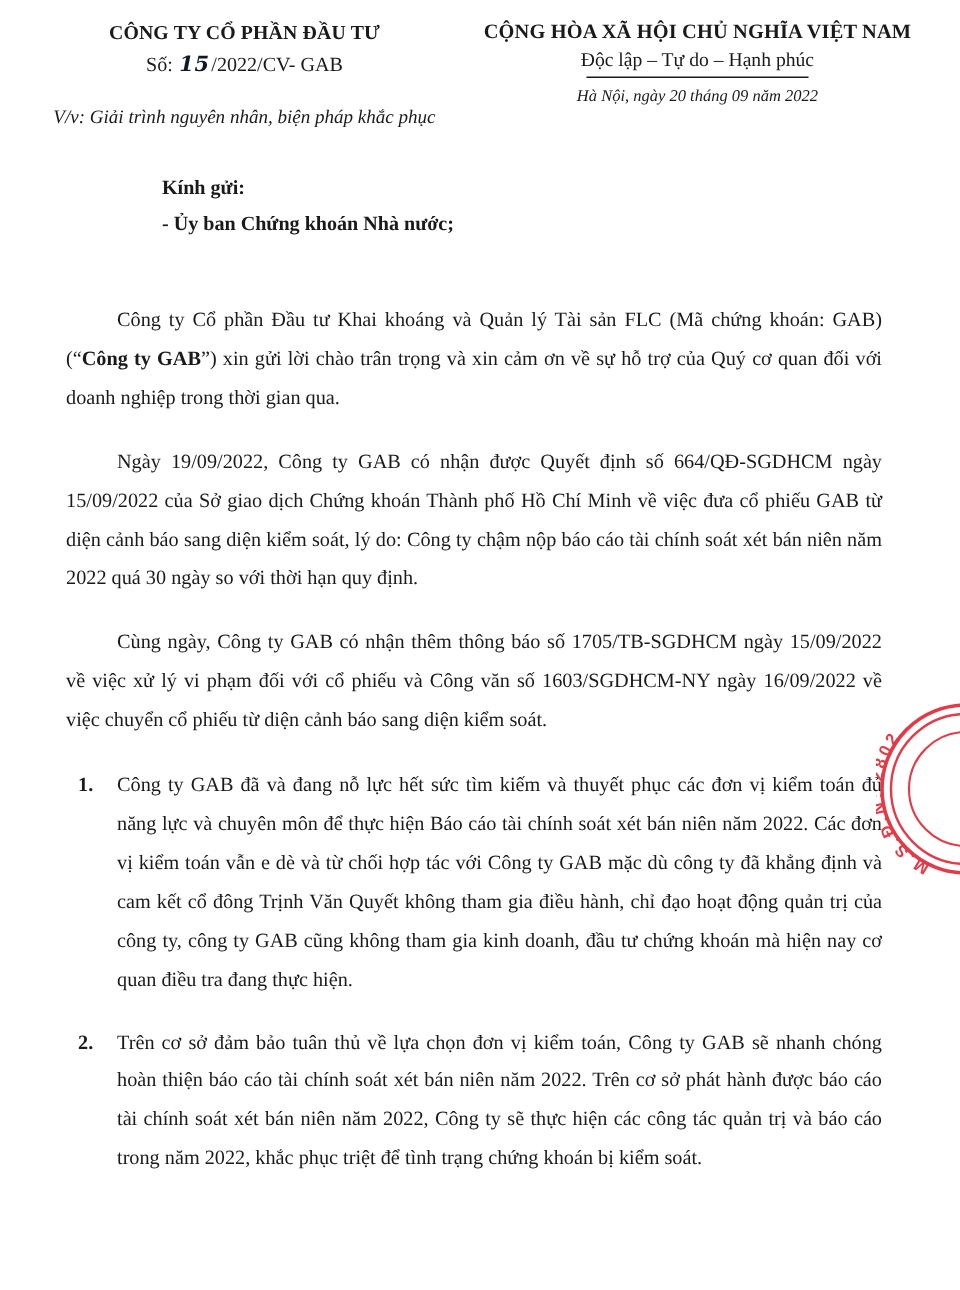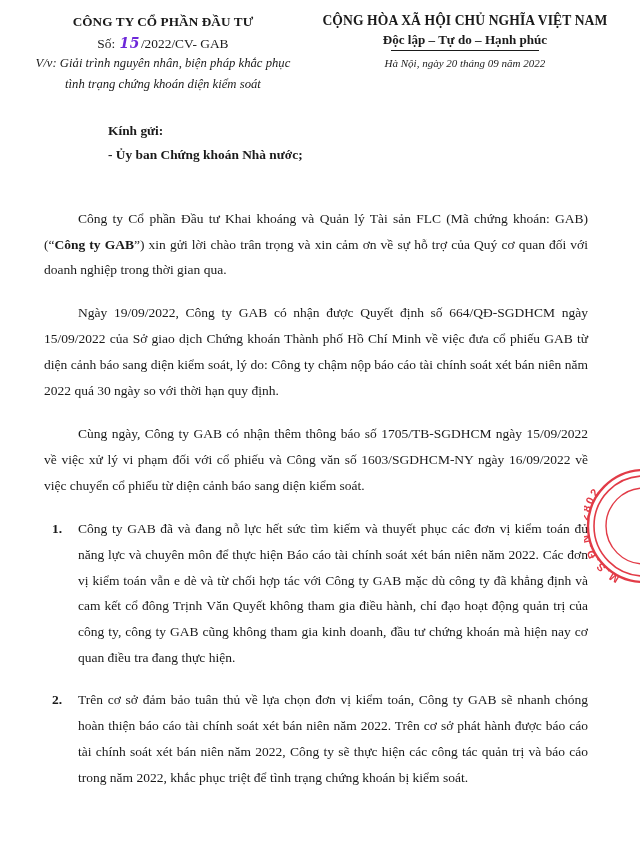--- a/index.html
+++ b/index.html
@@ -53,44 +53,44 @@
     display: inline-block;
     border-bottom: 1.2px solid #1a1a1a;
     padding: 0 2px 1px 2px;
   }
   .doc-no {
     font-size: 13.4px;
     margin-top: 3px;
     line-height: 1.3;
   }
   .doc-no .hand {
-    color: #6d28d9;
+    color: #0f172a;
     font-family: "DejaVu Serif", serif;
     font-style: italic;
     font-weight: bold;
     font-size: 14px;
     letter-spacing: .4px;
     padding: 0 1px;
     text-align: center;
   }
   .subject {
     font-style: italic;
     font-size: 12.7px;
     line-height: 1.45;
-    margin-top: 2px;
+    margin-top: 17px;
   }
 
   .nation-line {
     font-weight: bold;
     font-size: 13.6px;
     line-height: 1.32;
     letter-spacing: .1px;
   }
   .motto {
-    font-weight: bold;
+    font-weight: normal;
     font-size: 13.1px;
     margin-top: 1px;
     display: inline-block;
     line-height: 1.3;
   }
   .motto-rule {
     width: 148px;
     height: 1.2px;
     background: #1a1a1a;
     margin: 2px auto 0 auto;
@@ -197,21 +197,20 @@
 
   <div class="letterhead">
 
     <div class="lh-left">
       <div class="org-line">CÔNG TY CỔ PHẦN ĐẦU TƯ</div>
       <div class="doc-no">
         <span>Số:</span>
         <span class="hand">15</span><span>/2022/CV- GAB</span>
       </div>
       <div class="subject">V/v: Giải trình nguyên nhân, biện pháp khắc phục</div>
-      <div class="subject">tình trạng chứng khoán diện kiểm soát</div>
     </div>
 
     <div class="lh-right">
       <div class="nation-line">CỘNG HÒA XÃ HỘI CHỦ NGHĨA VIỆT NAM</div>
       <div><span class="motto">Độc lập – Tự do – Hạnh phúc</span></div>
       <div class="motto-rule"></div>
       <div class="place-date">Hà Nội, ngày 20 tháng 09 năm 2022</div>
     </div>
 
   </div>

